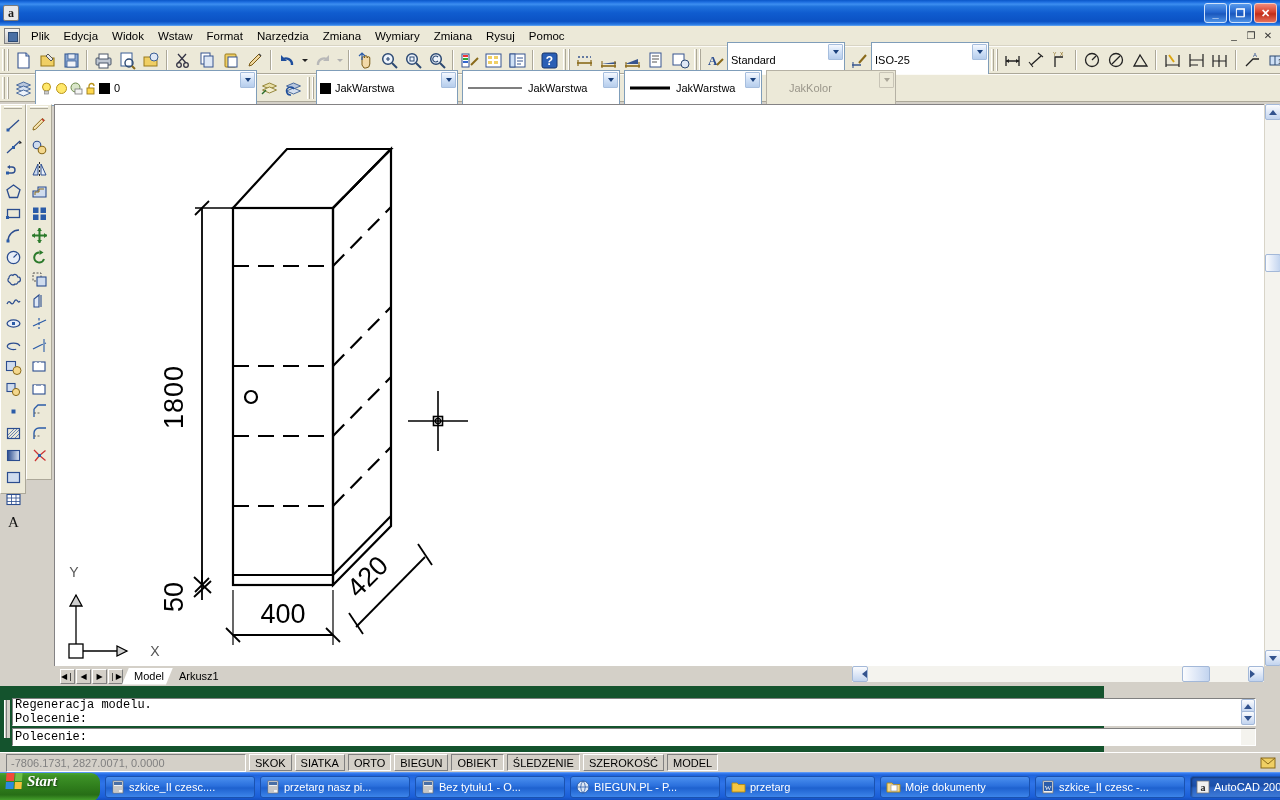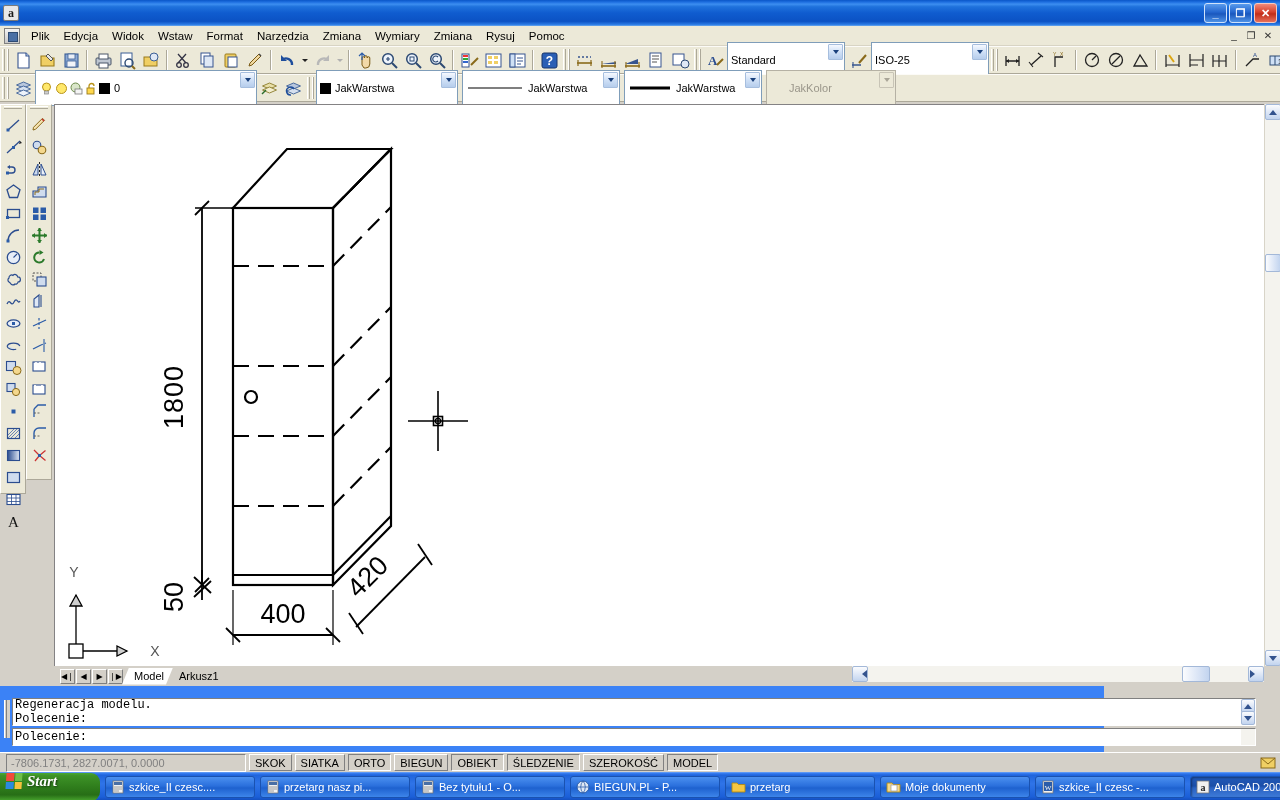--- a/index.html
+++ b/index.html
@@ -146,21 +146,21 @@
     display:flex; align-items:center; justify-content:center; font-size: 8px; color:#000; margin-right:1px; }
   .tab {
     height: 17px; padding: 0 9px 0 12px; display:flex; align-items:center;
     font-size: 11px; color:#000; position: relative; margin-left:-6px;
     background: #d4d0c8;
     clip-path: polygon(7px 0, 100% 0, calc(100% - 7px) 100%, 0 100%);
   }
   .tab.active { background:#fff; font-weight: normal; }
 
   
-  .cmdwrap { position: absolute; left: 0; top: 686px; width: 1104px; height: 66px; background:#3b82f6; }
+  .cmdwrap { position: absolute; left: 0; top: 686px; width: 1104px; height: 66px; background:#14532d; }
   .cmd-grip { position:absolute; left:4px; top:14px; width:6px; height:38px;
     background: linear-gradient(to right,#fff 0 1px,#d4d0c8 1px 2px,#808080 2px 3px,#d4d0c8 3px 5px); }
   .cmd-hist {
     position: absolute; left: 12px; top: 12px; width: 1244px; height: 28px;
     background: #fff; border: 1px solid; border-color:#808080 #fff #fff #808080;
     font-family: "Liberation Mono", monospace; font-size: 12px; color:#000;
     padding: 0 2px; line-height: 13.5px; overflow:hidden;
   }
   .cmd-line {
     position: absolute; left: 12px; top: 42px; width: 1244px; height: 18px;

